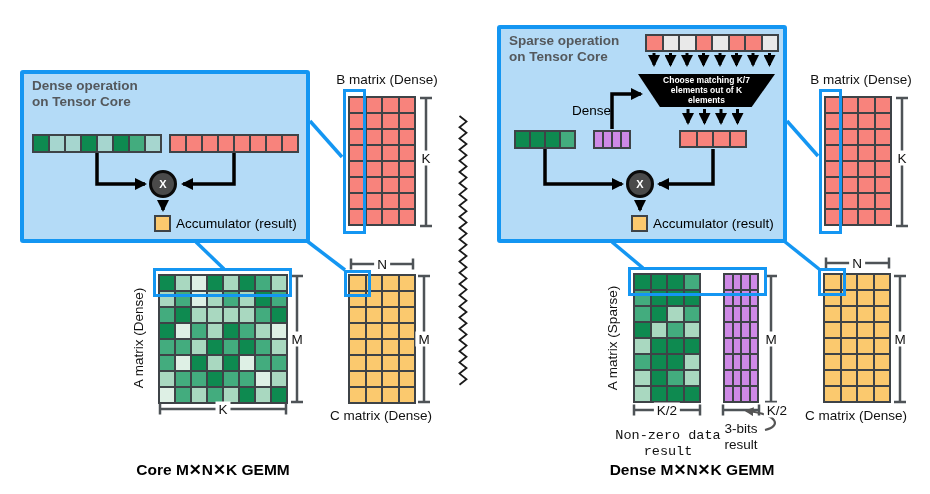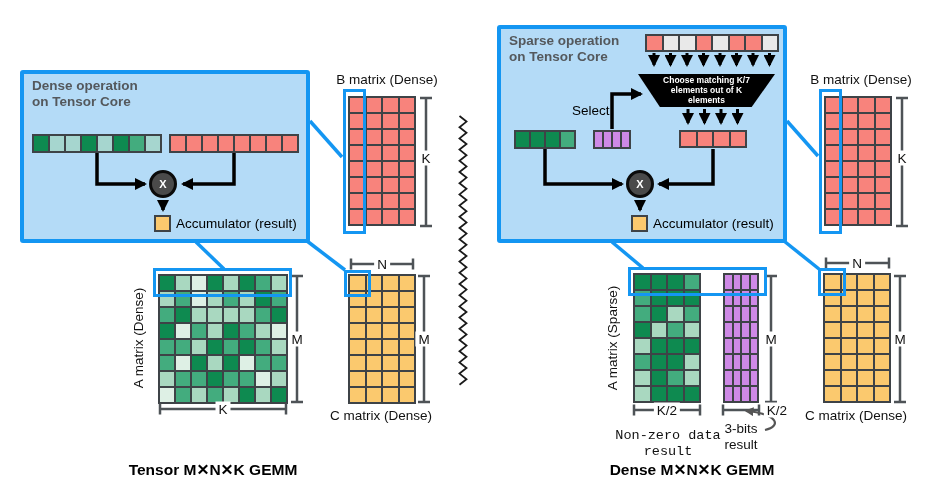--- a/index.html
+++ b/index.html
@@ -255,21 +255,21 @@
         <div class="cell" style="width: 18.5px; height: 18px; background: rgb(251, 201, 110);"></div>
         <div class="cell" style="width: 18.5px; height: 18px; background: rgb(251, 201, 110);"></div>
         <div class="cell" style="width: 18.5px; height: 18px; background: rgb(251, 201, 110);"></div>
       </div>
     </div>
   <div class="hl" style="left:344px;top:270px;width:27px;height:27px;"></div>
   <div class="dim" style="left:382px;top:264px;">N</div>
   <div class="dim" style="left:424px;top:339px;">M</div>
   <div class="mlabel" style="left:381px;top:415px;">C matrix (Dense)</div>
 
-  <div class="caption" style="left:213px;top:470px;">Tensor M✕N✕K GEMM</div>
+  <div class="caption" style="left:213px;top:470px;">Core M✕N✕K GEMM</div>
 
   <div class="bluebox" style="left:497px;top:25px;width:290px;height:218px;"></div>
   <div class="boxtitle" style="left:509px;top:33px;">
     <div>Sparse operation</div>
     <div>on Tensor Core</div>
   </div>
 
   <div class="grid" style="left:645px;top:34px;">
       <div class="grid-row">
         <div class="cell" style="width: 18.5px; height: 18px; background: rgb(248, 131, 124);"></div>
@@ -282,21 +282,21 @@
         <div class="cell" style="width: 18.5px; height: 18px; background: rgb(233, 233, 233);"></div>
       </div>
     </div>
 
   <div class="funnel">
     <div>Choose matching K/7</div>
     <div>elements out of K</div>
     <div>elements</div>
   </div>
 
-  <div class="selectlbl" style="left:572px;top:103px;">Select</div>
+  <div class="selectlbl" style="left:572px;top:103px;">Dense</div>
 
   <div class="grid" style="left:514px;top:130px;">
       <div class="grid-row">
         <div class="cell" style="width: 17px; height: 19px; background: rgb(14, 138, 80);"></div>
         <div class="cell" style="width: 17px; height: 19px; background: rgb(14, 138, 80);"></div>
         <div class="cell" style="width: 17px; height: 19px; background: rgb(14, 138, 80);"></div>
         <div class="cell" style="width: 17px; height: 19px; background: rgb(67, 172, 126);"></div>
       </div>
     </div>
   <div class="grid" style="left:593px;top:130px;">

